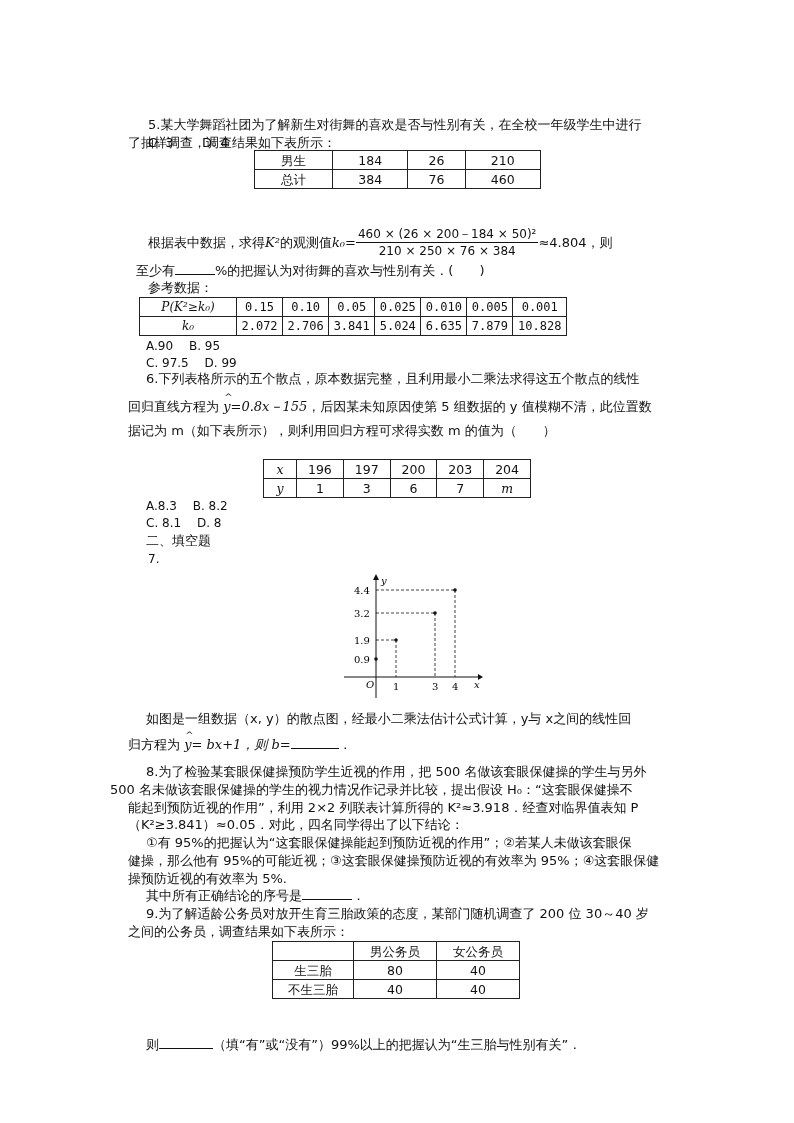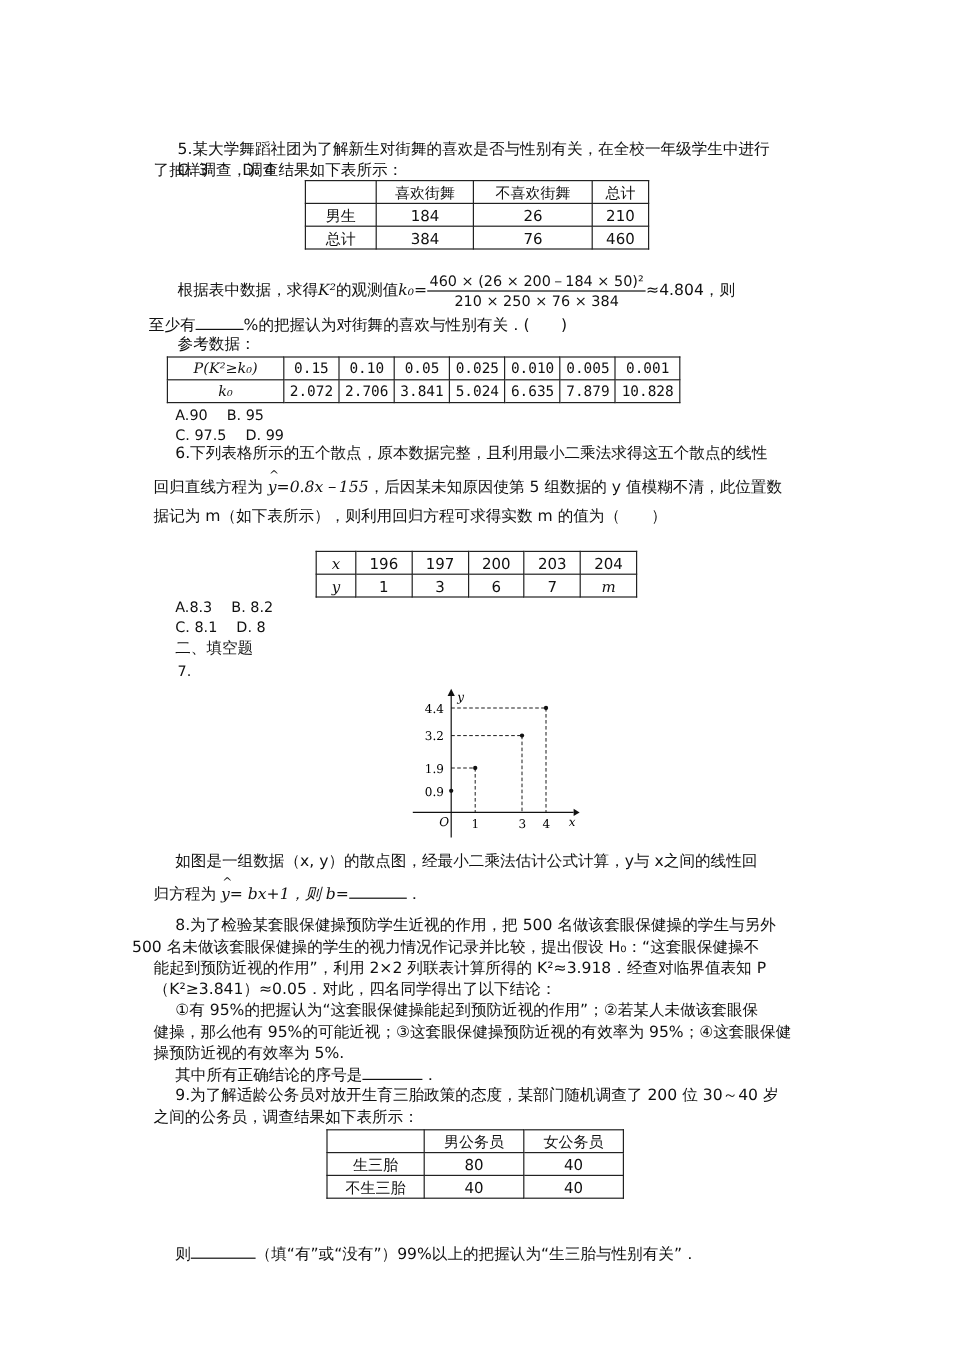--- a/index.html
+++ b/index.html
@@ -24,46 +24,40 @@
   <span>C. 3</span>
   <span style="display:inline-block;width:20px"></span>
   <span>D. 4</span>
 </div>
 
 <div class="abs" style="left:148px;top:116px;">5.某大学舞蹈社团为了解新生对街舞的喜欢是否与性别有关，在全校一年级学生中进行</div>
 <div class="abs" style="left:128px;top:134px;">了抽样调查，调查结果如下表所示：</div>
 
 <table class="t" style="left:254px;top:150px;width:287px;">
   <tbody>
-      <tr>
-    <td style="width:50px"></td>
-    <td>喜欢街舞</td>
-    <td>不喜欢街舞</td>
-    <td>总计</td>
-  </tr>
   <tr>
     <td>男生</td>
     <td>184</td>
     <td>26</td>
     <td>210</td>
   </tr>
   <tr>
     <td>总计</td>
     <td>384</td>
     <td>76</td>
     <td>460</td>
   </tr>
 </tbody>
   </table>
 
 <div class="abs" style="left:148px;top:226px;line-height:16px;">
   <span style="vertical-align:middle">根据表中数据，求得</span><span class="it" style="vertical-align:middle">K²</span><span style="vertical-align:middle">的观测值</span><span class="it" style="vertical-align:middle">k₀</span><span style="vertical-align:middle">=</span><span class="frac"><span class="num">460 × (26 × 200－184 × 50)²</span><span class="den">210 × 250 × 76 × 384</span></span><span style="vertical-align:middle">≈4.804，则</span>
 </div>
 
-<div class="abs" style="left:124px;top:262px;text-align:center;">
+<div class="abs" style="left:136px;top:262px;text-align:center;">
   <span>至少有</span><span class="blank" style="width:40px"></span><span>%的把握认为对街舞的喜欢与性别有关．(　　)</span>
 </div>
 <div class="abs" style="left:148px;top:279px;">参考数据：</div>
 
 <table class="t" style="left:139px;top:297px;width:428px;font-family:'DejaVu Sans Mono',monospace;font-size:12px;">
   <tbody>
       <tr>
     <td class="it" style="width:88px;font-size:12px">P(K²≥k₀)</td>
     <td>0.15</td>
     <td>0.10</td>

